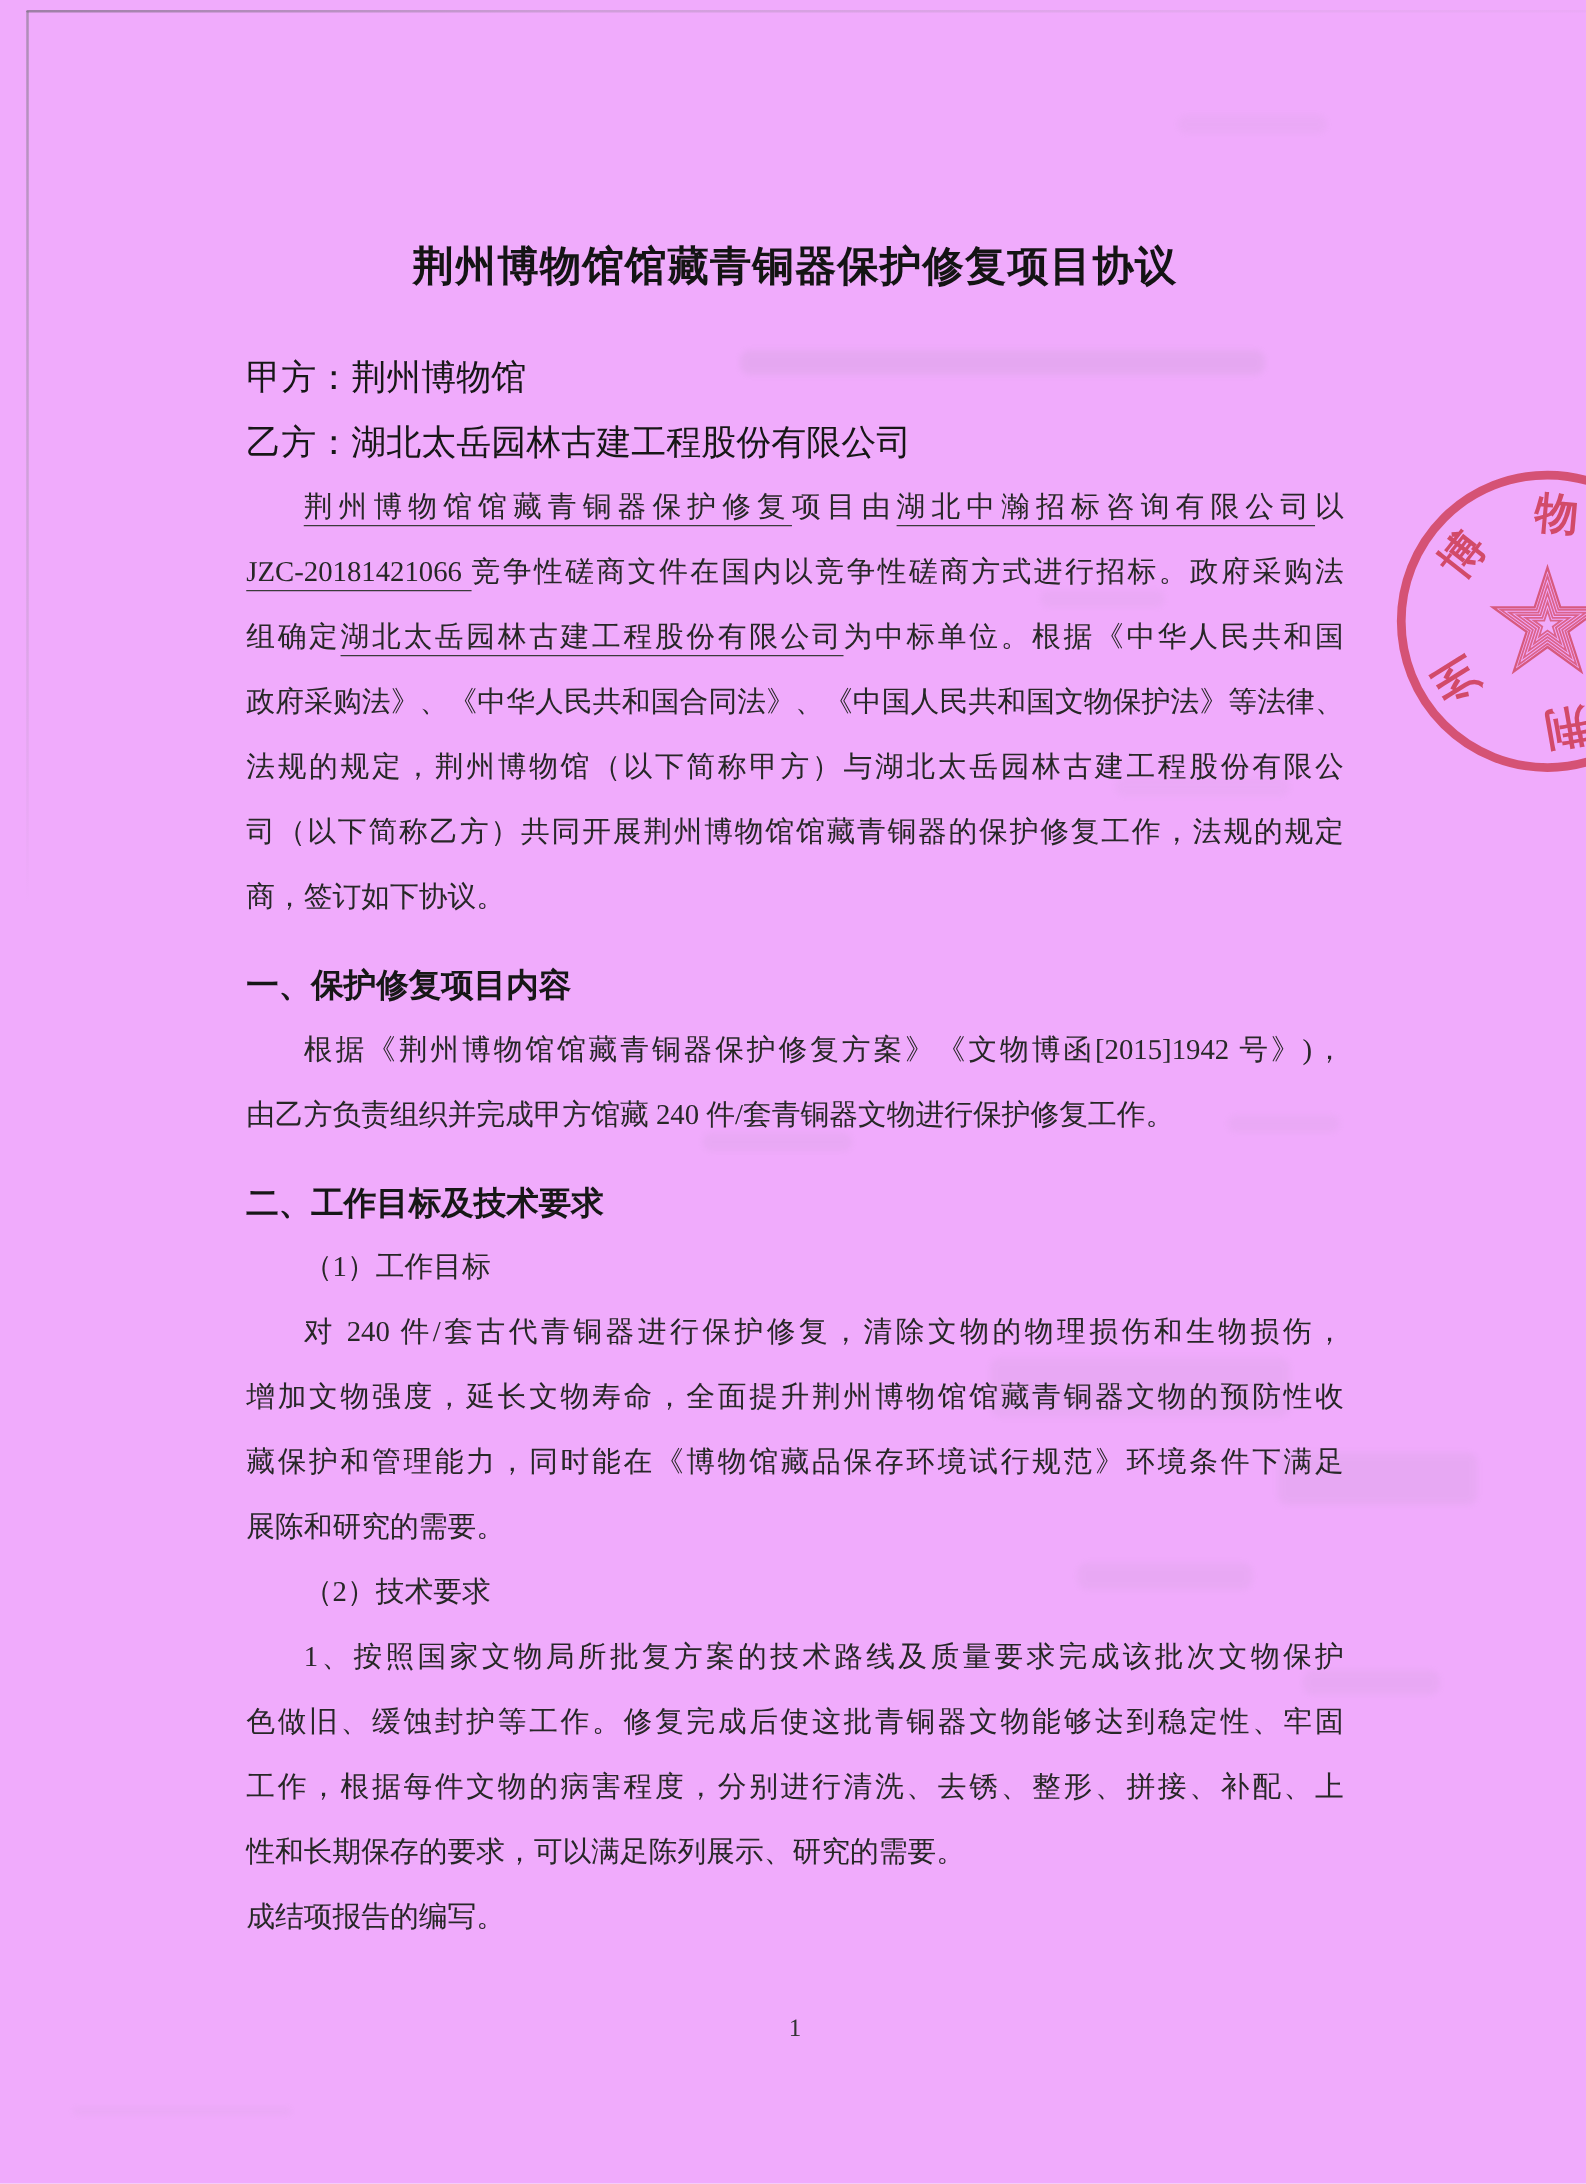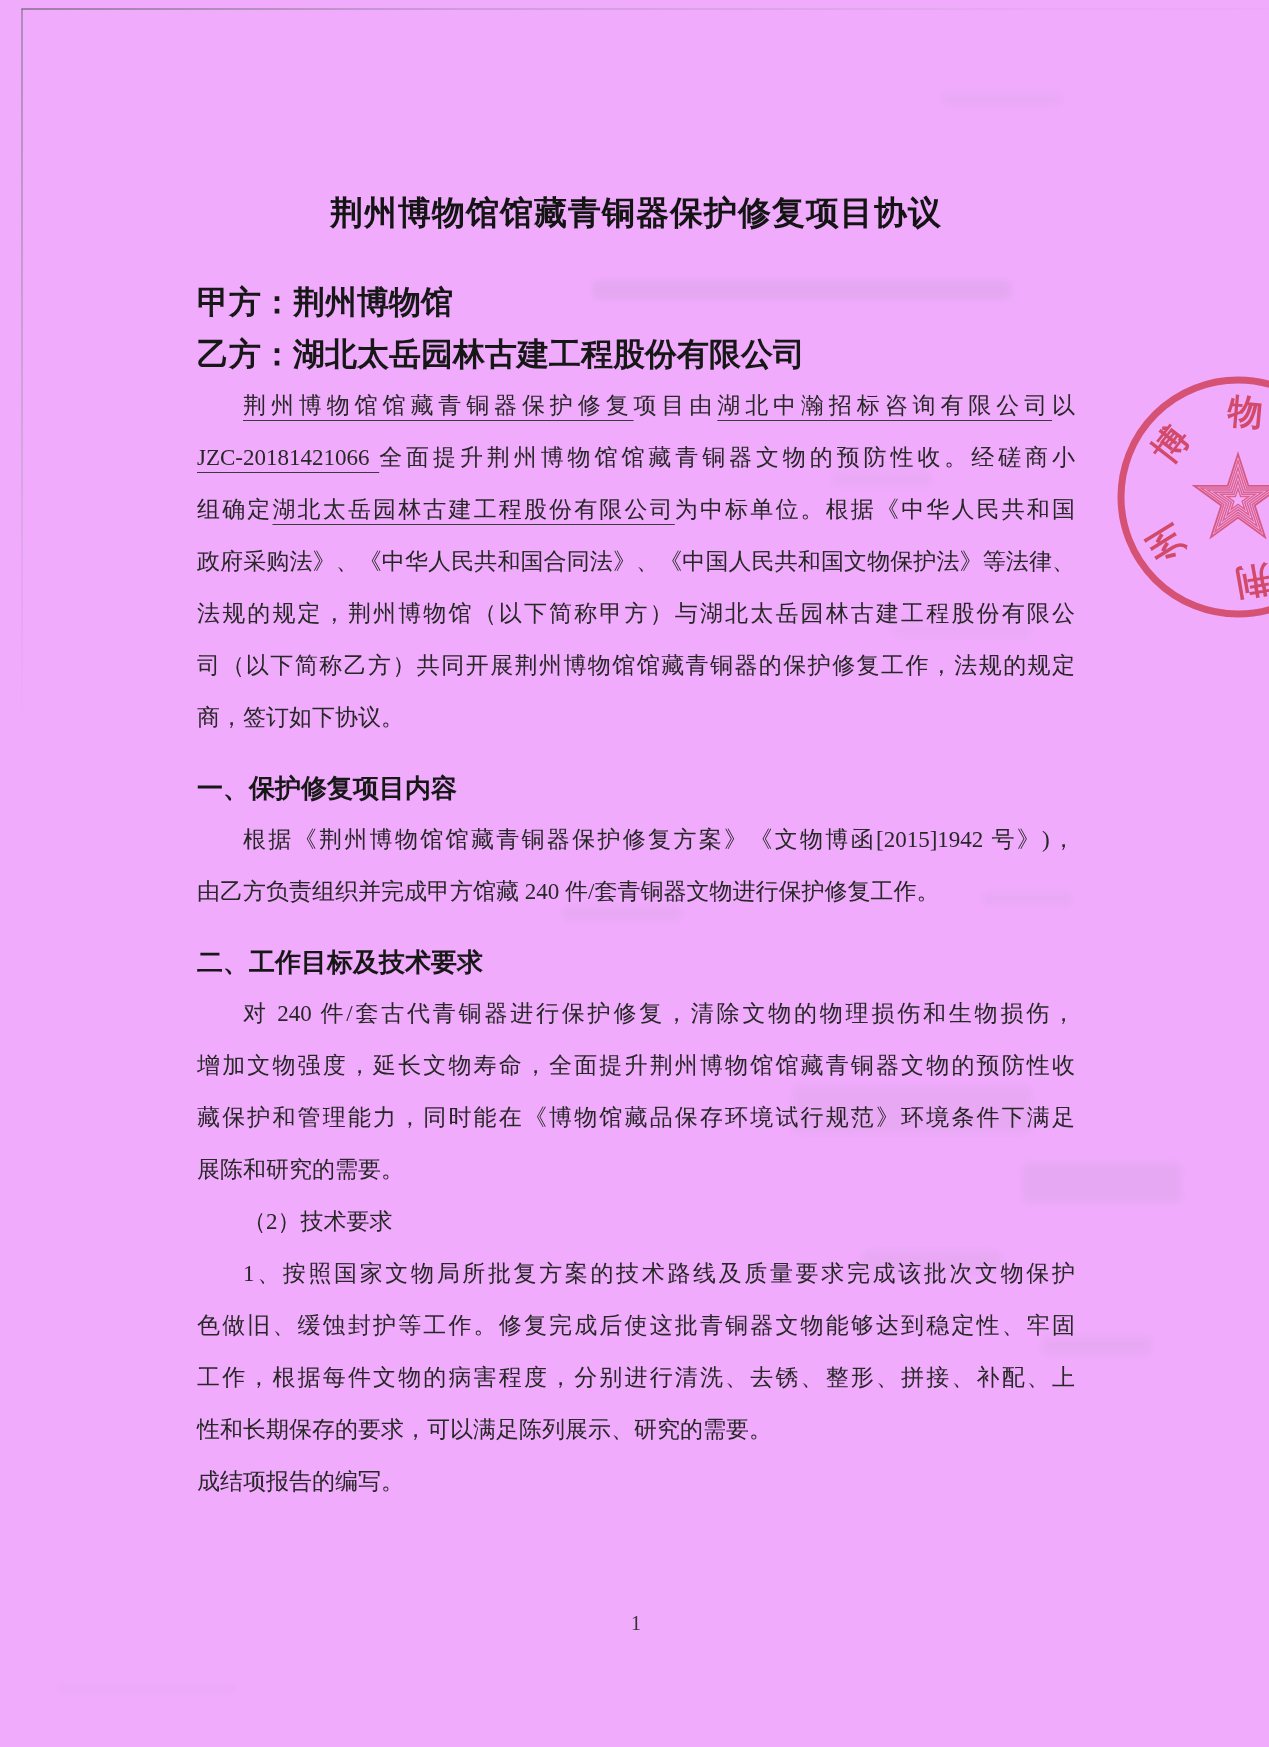--- a/index.html
+++ b/index.html
@@ -31,22 +31,22 @@
     color:#272727;
   }
   .blk{margin:0;}
   .title{
     font-family:"Liberation Sans",sans-serif;font-weight:700;
     font-size:33px;line-height:52px;color:#141414;
     text-align:center;margin:0 0 37px 0;
     letter-spacing:1px;
   }
   .party{
-    font-family:"Liberation Sans",sans-serif;font-weight:700;
-    font-size:32px;line-height:52px;color:#171717;
+    font-family:"Liberation Sans",sans-serif;font-weight:400;
+    font-size:28px;line-height:52px;color:#171717;
   }
   .heading{
     font-family:Liberation Sans, sans-serif;font-weight:700;
     font-size:26px;line-height:52px;color:#171717;
     margin-top:18px;
   }
   .line{
     font-family:"Liberation Serif",serif;
     font-size:23px;line-height:52px;color:#272727;
     text-align:justify;text-align-last:justify;
@@ -107,30 +107,31 @@
   <div class="ghost g9"></div>
   <div class="ghost g10"></div>
   <div class="ghost g11"></div>
 
   <div class="content" id="doc-body">
     <div class="blk title">荆州博物馆馆藏青铜器保护修复项目协议</div>
 
   <div class="blk party"><span>甲方：荆州博物馆</span></div>
       <div class="blk party"><span>乙方：湖北太岳园林古建工程股份有限公司</span></div>
       <div class="blk line indent"><span class="u">荆州博物馆馆藏青铜器保护修复</span><span>项目由</span><span class="u">湖北中瀚招标咨询有限公司</span><span>以</span></div>
-      <div class="blk line"><span class="u">JZC-20181421066 </span><span>全面提升荆州博物馆馆藏青铜器文物的预防性收。经磋商小</span></div>
+      <div class="blk line"><span class="u">JZC-20181421066 </span><span>竞争性磋商文件在国内以竞争性磋商方式进行招标。政府采购法</span></div>
       <div class="blk line"><span>组确定</span><span class="u">湖北太岳园林古建工程股份有限公司</span><span>为中标单位。根据《中华人民共和国</span></div>
       <div class="blk line"><span>政府采购法》、《中华人民共和国合同法》、《中国人民共和国文物保护法》等法律、</span></div>
       <div class="blk line"><span>法规的规定，荆州博物馆（以下简称甲方）与湖北太岳园林古建工程股份有限公</span></div>
       <div class="blk line"><span>司（以下简称乙方）共同开展荆州博物馆馆藏青铜器的保护修复工作，法规的规定</span></div>
       <div class="blk line lastline"><span>商，签订如下协议。</span></div>
       <div class="blk heading"><span>一、保护修复项目内容</span></div>
       <div class="blk line indent"><span>根据《荆州博物馆馆藏青铜器保护修复方案》《文物博函[2015]1942 号》)，</span></div>
       <div class="blk line lastline"><span>由乙方负责组织并完成甲方馆藏 240 件/套青铜器文物进行保护修复工作。</span></div>
       <div class="blk heading"><span>二、工作目标及技术要求</span></div>
+      <div class="blk line indent lastline"><span>（1）工作目标</span></div>
       <div class="blk line indent"><span>对 240 件/套古代青铜器进行保护修复，清除文物的物理损伤和生物损伤，</span></div>
       <div class="blk line"><span>增加文物强度，延长文物寿命，全面提升荆州博物馆馆藏青铜器文物的预防性收</span></div>
       <div class="blk line"><span>藏保护和管理能力，同时能在《博物馆藏品保存环境试行规范》环境条件下满足</span></div>
       <div class="blk line lastline"><span>展陈和研究的需要。</span></div>
       <div class="blk line indent lastline"><span>（2）技术要求</span></div>
       <div class="blk line indent"><span>1、按照国家文物局所批复方案的技术路线及质量要求完成该批次文物保护</span></div>
       <div class="blk line"><span>色做旧、缓蚀封护等工作。修复完成后使这批青铜器文物能够达到稳定性、牢固</span></div>
       <div class="blk line"><span>工作，根据每件文物的病害程度，分别进行清洗、去锈、整形、拼接、补配、上</span></div>
       <div class="blk line lastline"><span>性和长期保存的要求，可以满足陈列展示、研究的需要。</span></div>
       <div class="blk line lastline"><span>成结项报告的编写。</span></div>

